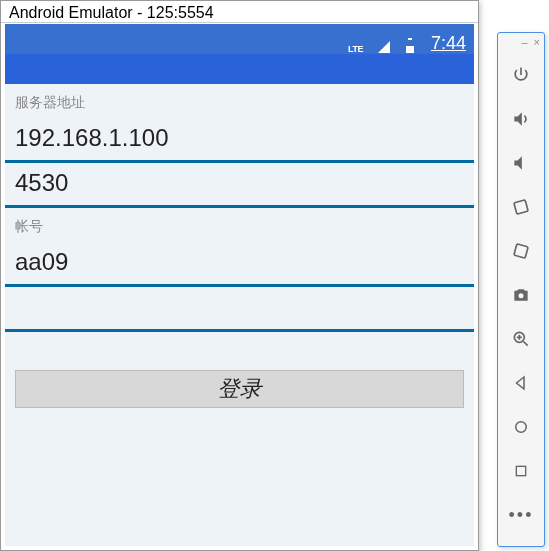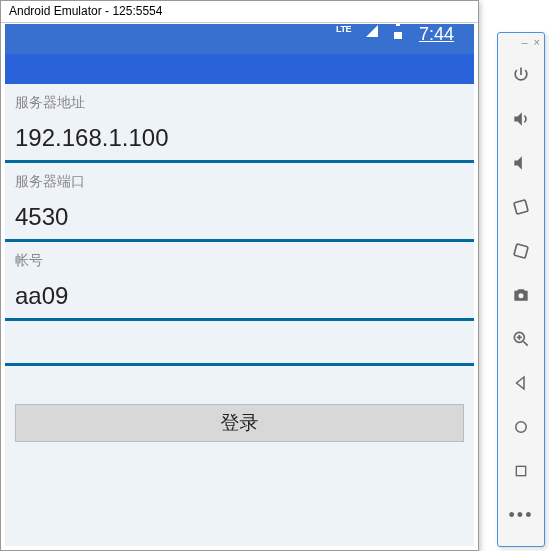--- a/index.html
+++ b/index.html
@@ -18,39 +18,39 @@
       width: 479px;
       height: 551px;
       border: 1px solid #999;
       background: #fff;
       box-shadow: 2px 2px 5px rgba(0,0,0,0.2);
     }
     .titlebar {
       height: 22px;
       background: #fff;
       border-bottom: 1px solid #ccc;
-      font-size: 12px;
+      font-size: 16px;
       padding: 3px 8px;
       color: #000;
     }
     .android-screen {
       position: absolute;
       top: 23px;
       left: 4px;
       right: 4px;
       bottom: 4px;
       background: #eef3f8;
     }
     .status-bar {
       height: 30px;
       background: #3770cf;
       display: flex;
       justify-content: flex-end;
-      align-items: flex-start;
-      padding: 0 20px;
+      align-items: flex-end;
+      padding: 0 8px;
       color: #fff;
       font-size: 16px;
       gap: 14px;
     }
     .status-bar .lte { font-size: 9px; font-weight: bold; letter-spacing: -0.5px; }
     .status-bar .signal svg, .status-bar .battery svg { display: block; }
     .status-bar .clock { font-size: 18px; margin-left: 2px; text-decoration: underline; }
     .app-bar {
       height: 30px;
       background: #2962d9;
@@ -74,23 +74,24 @@
       color: #222;
       outline: none;
     }
     .field-input.empty { padding-bottom: 8px; min-height: 38px; }
     .login-btn {
       margin: 38px 10px 10px 10px;
       width: calc(100% - 20px);
       height: 38px;
       background: #d8d8d8;
       border: 1px solid #bbb;
-      font-size: 19px;
+      font-size: 22px;
       color: #222;
       cursor: pointer;
+      font-style: italic;
     }
 
     .toolbar-window {
       position: absolute;
       right: 4px;
       top: 32px;
       width: 48px;
       height: 515px;
       border: 1.5px solid #4a90e2;
       border-radius: 3px;
@@ -145,21 +146,20 @@
             <rect x="1" y="2" width="8" height="13" fill="#fff"></rect>
             <rect x="1" y="2" width="8" height="6" fill="#3770cf"></rect>
           </svg>
       </span>
       <span class="clock">7:44</span>
     </div>
     <div class="app-bar"></div>
     <div class="form-area">
       <div class="field-label">服务器地址</div>
       <input class="field-input" value="192.168.1.100" style="">
-      <div class="field-label">服务器端口</div>
       <input class="field-input" value="4530" style="">
       <div class="field-label">帐号</div>
       <input class="field-input" value="aa09" style="">
       <input class="field-input empty" type="password" value="" style="">
       <button class="login-btn">登录</button>
     </div>
   </div>
 </div>
 
 <div class="toolbar-window">

